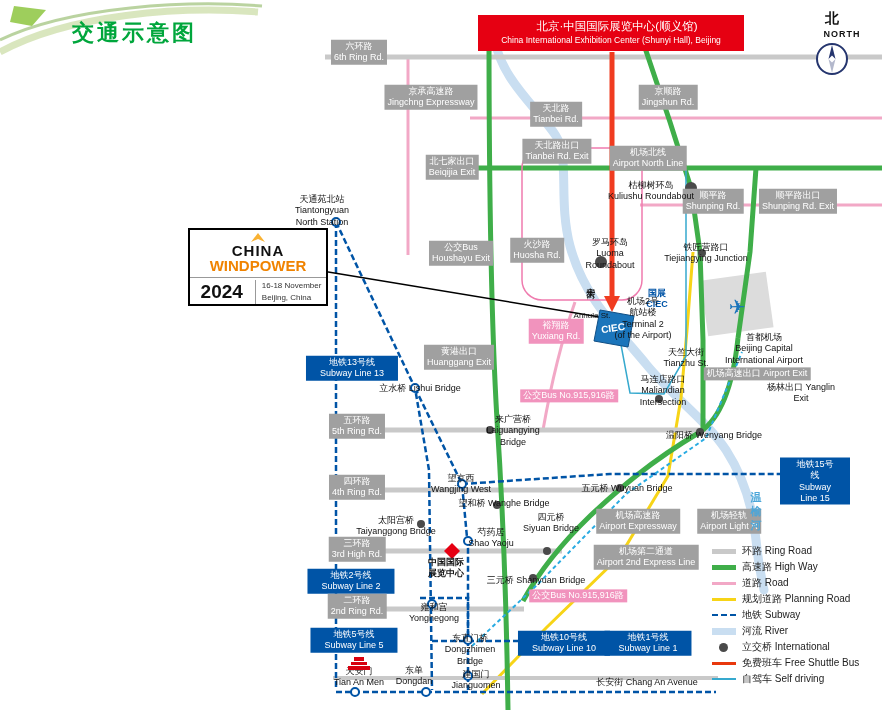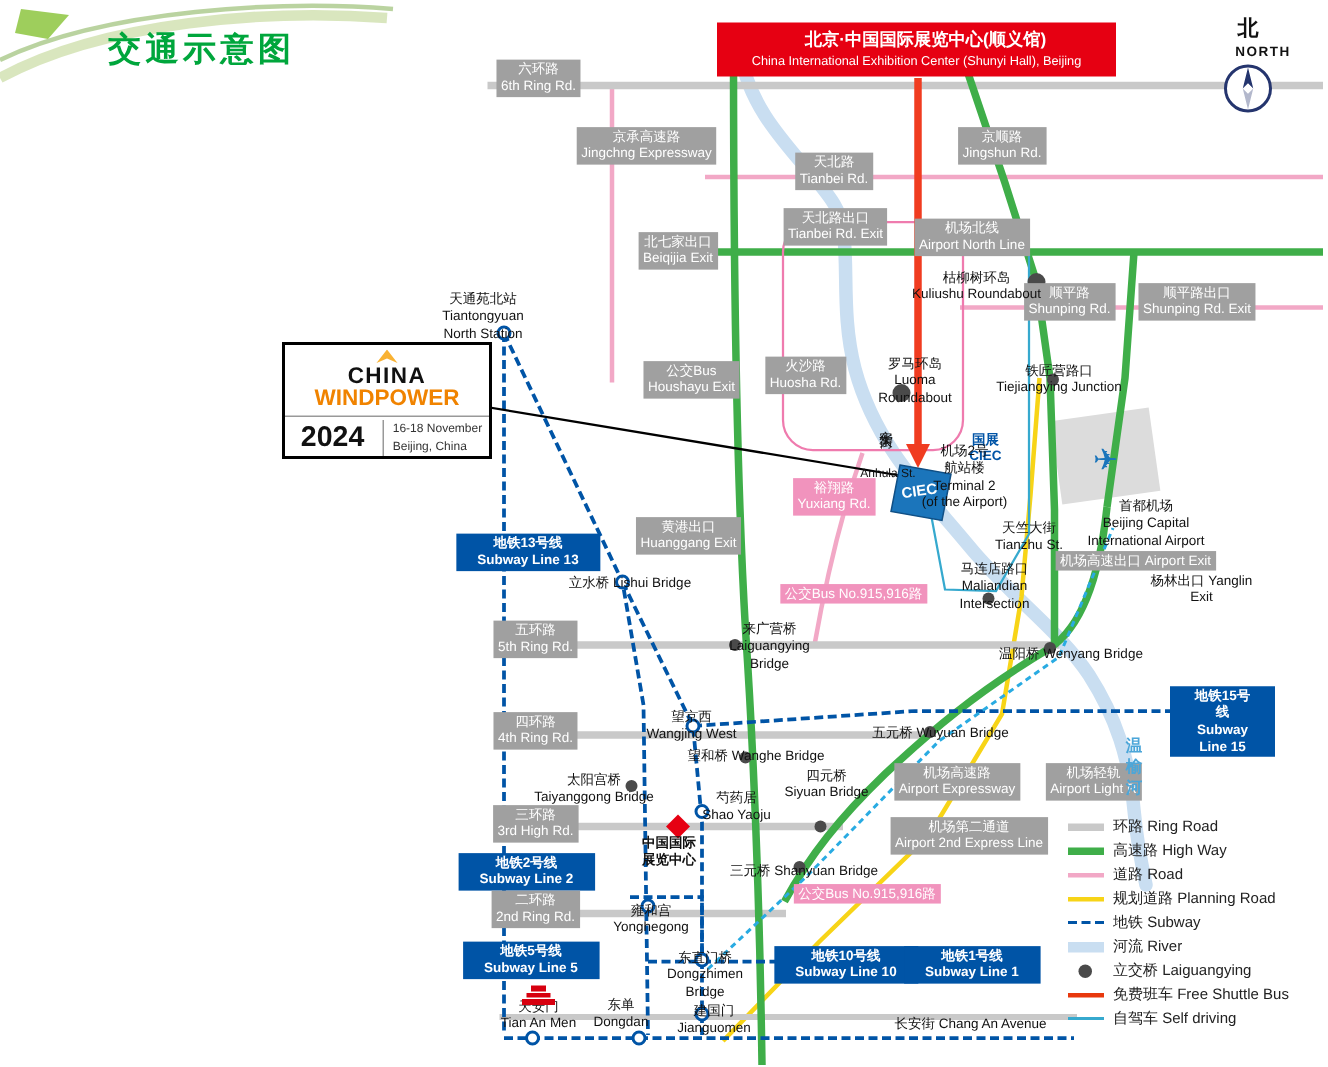--- a/index.html
+++ b/index.html
@@ -2,33 +2,33 @@
 <html><head>
 <meta charset="utf-8">
 <style>
   html,body{margin:0;padding:0;background:#fff;}
   .stage{position:relative;width:885px;height:711px;background:#fff;overflow:hidden;
          font-family:"Liberation Sans","DejaVu Sans",sans-serif;}
   .stage svg.map{position:absolute;left:0;top:0;z-index:1;}
   .lbl{position:absolute;transform:translate(-50%,-50%);white-space:pre-line;text-align:center;
        font-size:9px;line-height:1.25;z-index:5;}
   .g{background:#a0a0a0;color:#fff;padding:1px 3px;}
-  .s{background:#0054a6;color:#fff;font-weight:700;padding:1px 14px;}
+  .s{background:#0054a6;color:#fff;font-weight:400;padding:1px 14px;}
   .pk{background:#f193bd;color:#fff;padding:1px 3px;}
   .p{color:#111;}
   .b{color:#0054a6;font-weight:700;}
   .bold{font-weight:700;}
   .v{writing-mode:vertical-rl;letter-spacing:1px;}
   .sm{font-size:8px;}
   .river-t{color:#4ba6d9;font-weight:700;font-size:11px;}
   .page-title{position:absolute;left:72px;top:18px;z-index:6;color:#00a63c;font-weight:700;
               font-size:22px;letter-spacing:3px;}
   .banner{position:absolute;left:478px;top:15px;width:266px;height:36px;background:#e60012;
           color:#fff;text-align:center;z-index:6;}
-  .banner .b1{font-size:11.5px;font-weight:700;margin-top:4px;margin-left:12px;}
+  .banner .b1{font-size:11.5px;font-weight:400;margin-top:4px;margin-left:12px;}
   .banner .b2{font-size:8.5px;margin-top:1px;}
   .compass{position:absolute;left:810px;top:10px;width:44px;z-index:6;display:flex;
            flex-direction:column;align-items:center;color:#111;}
   .compass .c1{font-size:14px;font-weight:700;}
   .compass .c2{font-size:9px;font-weight:700;letter-spacing:1px;margin:1px 0 2px;padding-left:20px;}
   .logo{position:absolute;left:163px;top:228px;width:140px;height:78px;border:2px solid #000;
         background:#fff;z-index:6;box-sizing:border-box;text-align:center;margin-left:25px;}
   .logo .l1{font-size:15px;font-weight:700;letter-spacing:1px;color:#111;line-height:1;}
   .logo .l2{font-size:15px;font-weight:700;color:#f08300;line-height:1.1;}
   .logo .row{display:flex;align-items:center;justify-content:center;border-top:1px solid #999;
@@ -326,21 +326,21 @@
     <div class="lg-row">
       <span class="sw sw-sub"></span>
       <span class="lg-t">地铁 Subway</span>
     </div>
     <div class="lg-row">
       <span class="sw sw-riv"></span>
       <span class="lg-t">河流 River</span>
     </div>
     <div class="lg-row">
       <span class="sw-over"></span>
-      <span class="lg-t">立交桥 Laiguangying</span>
+      <span class="lg-t">立交桥 International</span>
     </div>
     <div class="lg-row">
       <span class="sw sw-shu"></span>
       <span class="lg-t">免费班车 Free Shuttle Bus</span>
     </div>
     <div class="lg-row">
       <span class="sw sw-self"></span>
       <span class="lg-t">自驾车 Self driving</span>
     </div>
   </div>

